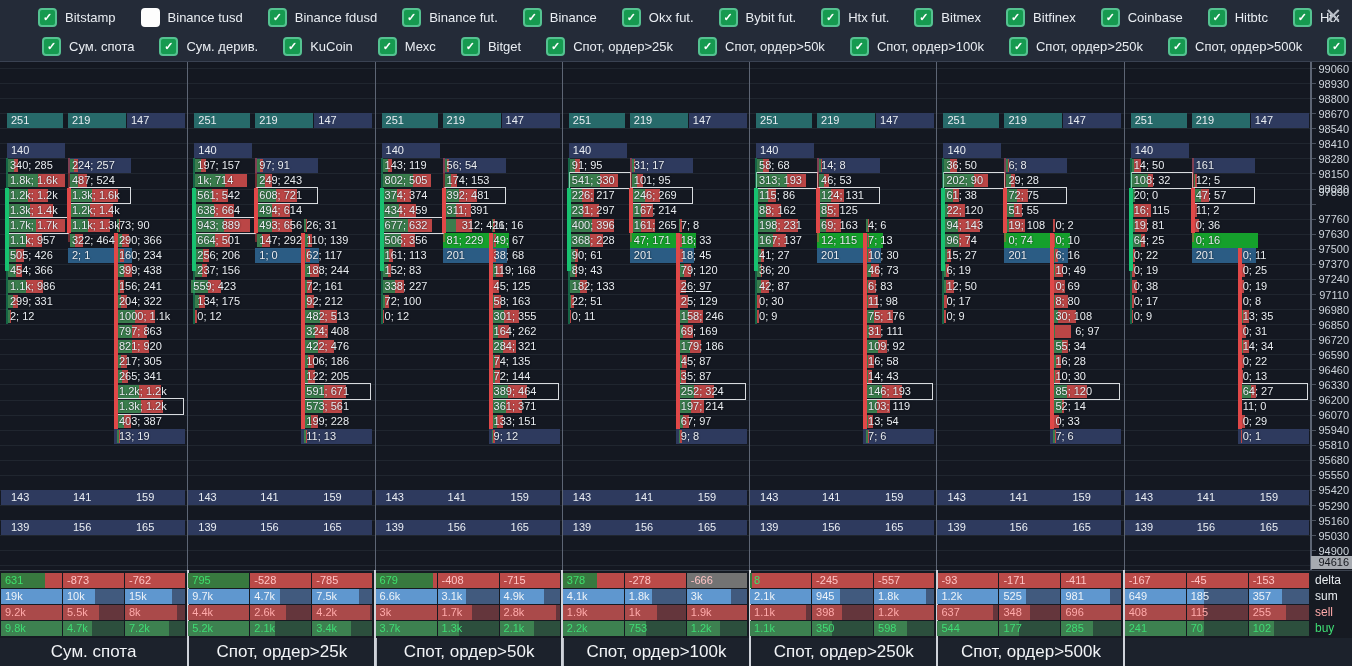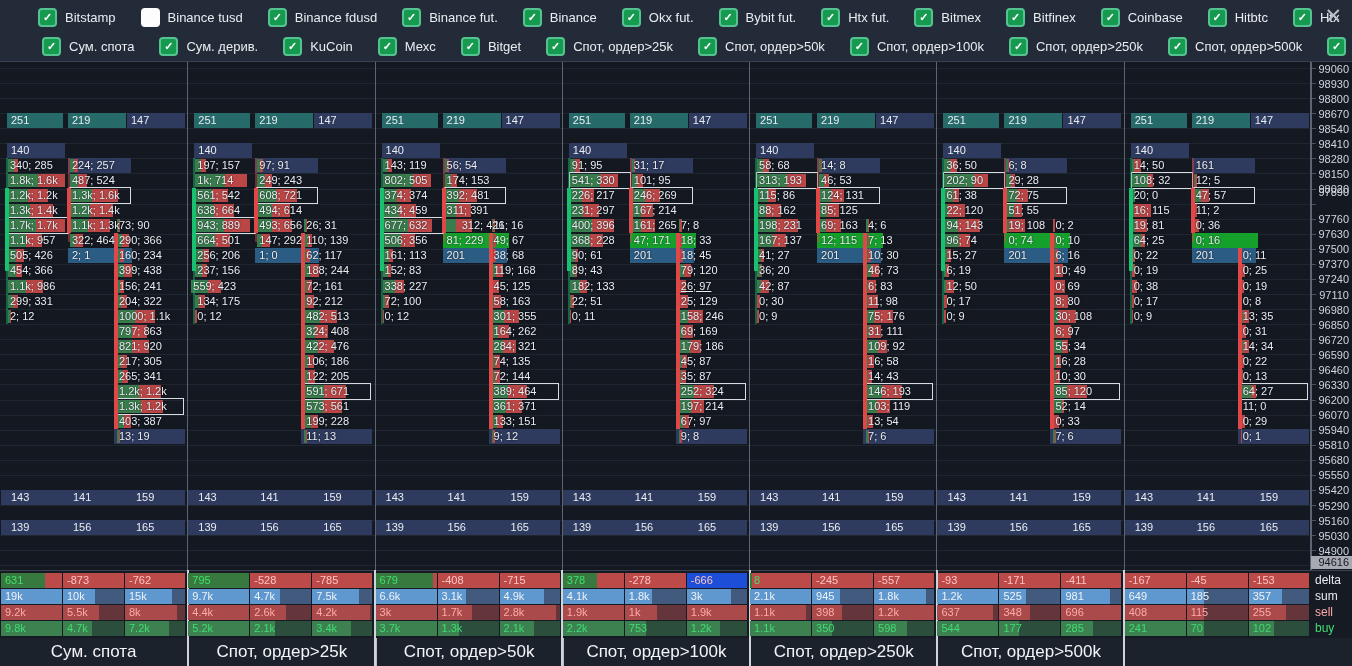--- a/index.html
+++ b/index.html
@@ -564,21 +564,21 @@
         <div class="cell" style="left: 70px; top: 156.28px; width: 60px;"><div class="chip" style="left: 0px; width: 2.82178px; background: rgb(58, 125, 77);"></div><div class="chip" style="left: 2.82178px; width: 16.0396px; background: rgb(187, 70, 70);"></div><span class="txt">19; 108</span></div>
         <div class="cell" style="left: 70px; top: 171.35px; width: 60px;"><span class="txt">0; 74</span></div>
         <div class="cell" style="left: 70px; top: 186.42px; width: 60px;"><span class="txt">201</span></div>
         <div class="cell" style="left: 117px; top: 156.28px; width: 66px;"><div class="chip" style="left: 0px; width: 1.5px; background: rgb(187, 70, 70);"></div><span class="txt">0; 2</span></div>
         <div class="cell" style="left: 117px; top: 171.35px; width: 66px;"><div class="chip" style="left: 0px; width: 1.63366px; background: rgb(187, 70, 70);"></div><span class="txt">0; 10</span></div>
         <div class="cell" style="left: 117px; top: 186.42px; width: 66px;"><div class="chip" style="left: 0px; width: 1.5px; background: rgb(58, 125, 77);"></div><div class="chip" style="left: 1.5px; width: 2.61386px; background: rgb(187, 70, 70);"></div><span class="txt">6; 16</span></div>
         <div class="cell" style="left: 117px; top: 201.49px; width: 66px;"><div class="chip" style="left: 0px; width: 1.63366px; background: rgb(58, 125, 77);"></div><div class="chip" style="left: 1.63366px; width: 8.00495px; background: rgb(187, 70, 70);"></div><span class="txt">10; 49</span></div>
         <div class="cell" style="left: 117px; top: 216.56px; width: 66px;"><div class="chip" style="left: 0px; width: 11.2723px; background: rgb(187, 70, 70);"></div><span class="txt">0; 69</span></div>
         <div class="cell" style="left: 117px; top: 231.63px; width: 66px;"><div class="chip" style="left: 0px; width: 1.5px; background: rgb(58, 125, 77);"></div><div class="chip" style="left: 1.5px; width: 13.0693px; background: rgb(187, 70, 70);"></div><span class="txt">8; 80</span></div>
         <div class="cell" style="left: 117px; top: 246.7px; width: 66px;"><div class="chip" style="left: 0px; width: 4.90099px; background: rgb(58, 125, 77);"></div><div class="chip" style="left: 4.90099px; width: 17.6436px; background: rgb(187, 70, 70);"></div><span class="txt">30; 108</span></div>
-        <div class="cell" style="left: 117px; top: 261.77px; width: 66px;"><div class="chip" style="left: 0px; width: 1.5px; background: rgb(58, 125, 77);"></div><div class="chip" style="left: 1.5px; width: 15.8465px; background: rgb(187, 70, 70);"></div><span class="txt">6; 97</span></div>
+        <div class="cell" style="left: 117px; top: 261.77px; width: 66px; text-align: center;"><div class="chip" style="left: 0px; width: 1.5px; background: rgb(58, 125, 77);"></div><div class="chip" style="left: 1.5px; width: 15.8465px; background: rgb(187, 70, 70);"></div><span class="txt">6; 97</span></div>
         <div class="cell" style="left: 117px; top: 276.84px; width: 66px;"><div class="chip" style="left: 0px; width: 8.98515px; background: rgb(58, 125, 77);"></div><div class="chip" style="left: 8.98515px; width: 5.55446px; background: rgb(187, 70, 70);"></div><span class="txt">55; 34</span></div>
         <div class="cell" style="left: 117px; top: 291.91px; width: 66px;"><div class="chip" style="left: 0px; width: 2.61386px; background: rgb(58, 125, 77);"></div><div class="chip" style="left: 2.61386px; width: 4.57426px; background: rgb(187, 70, 70);"></div><span class="txt">16; 28</span></div>
         <div class="cell" style="left: 117px; top: 306.98px; width: 66px;"><div class="chip" style="left: 0px; width: 1.63366px; background: rgb(58, 125, 77);"></div><div class="chip" style="left: 1.63366px; width: 4.90099px; background: rgb(187, 70, 70);"></div><span class="txt">10; 30</span></div>
         <div class="cell poc" style="left: 117px; top: 322.05px; width: 66px;"><div class="chip" style="left: 0px; width: 13.8861px; background: rgb(58, 125, 77);"></div><div class="chip" style="left: 13.8861px; width: 19.604px; background: rgb(187, 70, 70);"></div><span class="txt">85; 120</span></div>
         <div class="cell" style="left: 117px; top: 337.12px; width: 66px;"><div class="chip" style="left: 0px; width: 8.49505px; background: rgb(58, 125, 77);"></div><div class="chip" style="left: 8.49505px; width: 2.28713px; background: rgb(187, 70, 70);"></div><span class="txt">52; 14</span></div>
         <div class="cell" style="left: 117px; top: 352.19px; width: 66px;"><div class="chip" style="left: 0px; width: 5.39109px; background: rgb(187, 70, 70);"></div><span class="txt">0; 33</span></div>
         <div class="cell" style="left: 117px; top: 367.26px; width: 66px;"><div class="chip" style="left: 0px; width: 1.5px; background: rgb(58, 125, 77);"></div><div class="chip" style="left: 1.5px; width: 1.5px; background: rgb(187, 70, 70);"></div><span class="txt">7; 6</span></div>
       </div>
       <div class="col" style="left: 1123.68px; width: 187.28px;">
         <div class="band" style="left: 7px; top: 50.79px; width: 56px; background: rgb(39, 106, 106); font-size: 11px; line-height: 15px; color: rgb(233, 237, 242);">
@@ -746,21 +746,21 @@
       <div class="srow-cell" style="left: 437.56px; top: 18px; width: 61px; background: rgb(65, 90, 126); color: rgb(238, 243, 248);"><div class="fill" style="width: 28.6515px; background: rgb(95, 151, 207);"></div><span class="txt">3.1k</span></div>
       <div class="srow-cell" style="left: 499.56px; top: 18px; width: 60px; background: rgb(65, 90, 126); color: rgb(238, 243, 248);"><div class="fill" style="width: 44.5455px; background: rgb(95, 151, 207);"></div><span class="txt">4.9k</span></div>
       <div class="srow-cell" style="left: 375.56px; top: 34px; width: 61px; background: rgb(100, 54, 60); color: rgb(255, 170, 170);"><div class="fill" style="width: 61px; background: rgb(170, 74, 74);"></div><span class="txt">3k</span></div>
       <div class="srow-cell" style="left: 437.56px; top: 34px; width: 61px; background: rgb(100, 54, 60); color: rgb(255, 170, 170);"><div class="fill" style="width: 34.5667px; background: rgb(170, 74, 74);"></div><span class="txt">1.7k</span></div>
       <div class="srow-cell" style="left: 499.56px; top: 34px; width: 60px; background: rgb(100, 54, 60); color: rgb(255, 170, 170);"><div class="fill" style="width: 56px; background: rgb(170, 74, 74);"></div><span class="txt">2.8k</span></div>
       <div class="srow-cell" style="left: 375.56px; top: 50px; width: 61px; background: rgb(44, 79, 61); color: rgb(63, 221, 116);"><div class="fill" style="width: 61px; background: rgb(61, 129, 80);"></div><span class="txt">3.7k</span></div>
       <div class="srow-cell" style="left: 437.56px; top: 50px; width: 61px; background: rgb(44, 79, 61); color: rgb(63, 221, 116);"><div class="fill" style="width: 21.4324px; background: rgb(61, 129, 80);"></div><span class="txt">1.3k</span></div>
       <div class="srow-cell" style="left: 499.56px; top: 50px; width: 60px; background: rgb(44, 79, 61); color: rgb(63, 221, 116);"><div class="fill" style="width: 34.0541px; background: rgb(61, 129, 80);"></div><span class="txt">2.1k</span></div>
       <div class="srow-cell" style="left: 562.84px; top: 2px; width: 61px; background: rgb(187, 74, 72); color: rgb(63, 224, 108);"><div class="fill" style="width: 34.6216px; background: rgb(56, 121, 63);"></div><span class="txt">378</span></div>
       <div class="srow-cell" style="left: 624.84px; top: 2px; width: 61px; background: rgb(187, 74, 72); color: rgb(255, 196, 196);"><span class="txt">-278</span></div>
-      <div class="srow-cell" style="left: 686.84px; top: 2px; width: 60px; background: #1d4ed8; color: rgb(255, 196, 196);"><span class="txt">-666</span></div>
+      <div class="srow-cell" style="left: 686.84px; top: 2px; width: 60px; background: #737373; color: rgb(255, 196, 196);"><span class="txt">-666</span></div>
       <div class="srow-cell" style="left: 562.84px; top: 18px; width: 61px; background: rgb(65, 90, 126); color: rgb(238, 243, 248);"><div class="fill" style="width: 61px; background: rgb(95, 151, 207);"></div><span class="txt">4.1k</span></div>
       <div class="srow-cell" style="left: 624.84px; top: 18px; width: 61px; background: rgb(65, 90, 126); color: rgb(238, 243, 248);"><div class="fill" style="width: 26.7805px; background: rgb(95, 151, 207);"></div><span class="txt">1.8k</span></div>
       <div class="srow-cell" style="left: 686.84px; top: 18px; width: 60px; background: rgb(65, 90, 126); color: rgb(238, 243, 248);"><div class="fill" style="width: 43.9024px; background: rgb(95, 151, 207);"></div><span class="txt">3k</span></div>
       <div class="srow-cell" style="left: 562.84px; top: 34px; width: 61px; background: rgb(100, 54, 60); color: rgb(255, 170, 170);"><div class="fill" style="width: 61px; background: rgb(170, 74, 74);"></div><span class="txt">1.9k</span></div>
       <div class="srow-cell" style="left: 624.84px; top: 34px; width: 61px; background: rgb(100, 54, 60); color: rgb(255, 170, 170);"><div class="fill" style="width: 32.1053px; background: rgb(170, 74, 74);"></div><span class="txt">1k</span></div>
       <div class="srow-cell" style="left: 686.84px; top: 34px; width: 60px; background: rgb(100, 54, 60); color: rgb(255, 170, 170);"><div class="fill" style="width: 60px; background: rgb(170, 74, 74);"></div><span class="txt">1.9k</span></div>
       <div class="srow-cell" style="left: 562.84px; top: 50px; width: 61px; background: rgb(44, 79, 61); color: rgb(63, 221, 116);"><div class="fill" style="width: 61px; background: rgb(61, 129, 80);"></div><span class="txt">2.2k</span></div>
       <div class="srow-cell" style="left: 624.84px; top: 50px; width: 61px; background: rgb(44, 79, 61); color: rgb(63, 221, 116);"><div class="fill" style="width: 20.8786px; background: rgb(61, 129, 80);"></div><span class="txt">753</span></div>
       <div class="srow-cell" style="left: 686.84px; top: 50px; width: 60px; background: rgb(44, 79, 61); color: rgb(63, 221, 116);"><div class="fill" style="width: 32.7273px; background: rgb(61, 129, 80);"></div><span class="txt">1.2k</span></div>
       <div class="srow-cell" style="left: 750.12px; top: 2px; width: 61px; background: rgb(187, 74, 72); color: rgb(63, 224, 108);"><div class="fill" style="width: 2px; background: rgb(56, 121, 63);"></div><span class="txt">8</span></div>

